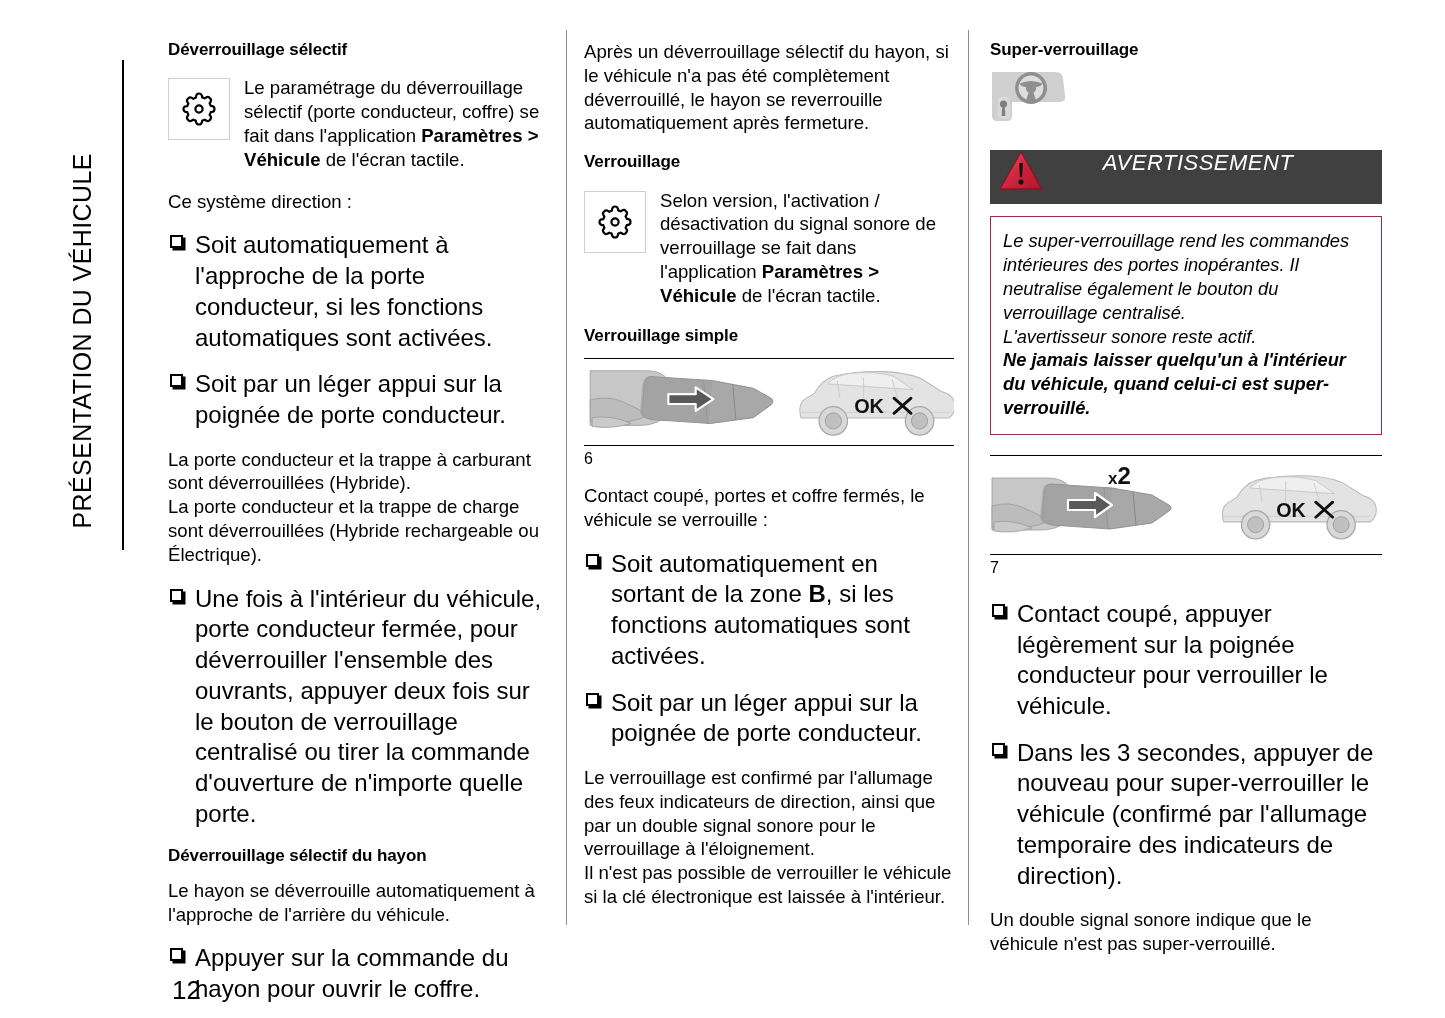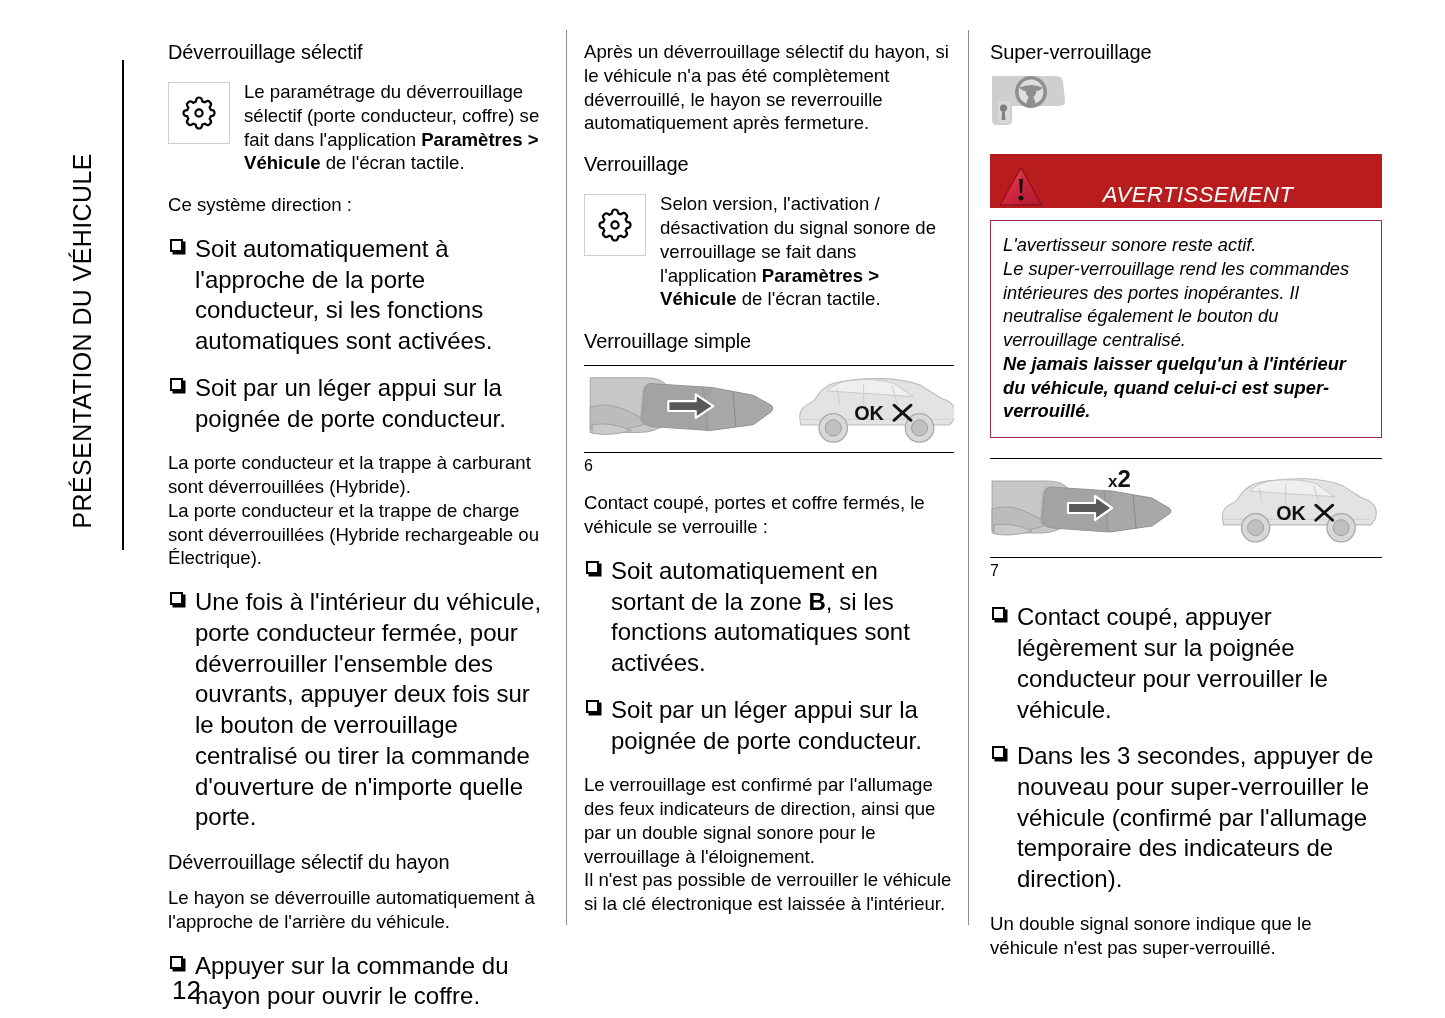--- a/index.html
+++ b/index.html
@@ -62,22 +62,22 @@
   
   .col {
     position: absolute;
     top: 40px;
   }
   .col.c1 { left: 168px; width: 382px; }
   .col.c2 { left: 584px; width: 370px; }
   .col.c3 { left: 990px; width: 392px; }
 
   h2.head {
-    font-size: 20px;
-    font-weight: normal;
+    font-size: 17px;
+    font-weight: bold;
     margin: 0 0 16px 0;
     letter-spacing: -0.1px;
     line-height: 1.2;
   }
   h2.head.tight { margin-bottom: 12px; }
 
   p.body {
     font-size: 18.6px;
     line-height: 1.28;
     margin: 0 0 17px 0;
@@ -147,23 +147,23 @@
     font-size: 16px;
     line-height: 1.2;
     margin-top: 3px;
   }
   .fig-svg { display: block; width: 100%; height: 100%; }
 
   
   .warn-banner {
     position: relative;
     height: 54px;
-    background: #b91c1c;
+    background: #404040;
     display: flex;
-    align-items: flex-end;
+    align-items: flex-start;
     margin: 22px 0 12px 0;
   }
   .warn-banner .tri {
     flex: 0 0 auto;
     margin-left: 8px;
     width: 46px;
     height: 42px;
   }
   .warn-banner .wtitle {
     flex: 1 1 auto;
@@ -350,22 +350,22 @@
         </defs>
         <path d="M23 2 L44 39 H2 Z" fill="url(#trigrad)" stroke="#8e1124" stroke-width="1.3" stroke-linejoin="round"></path>
         <path d="M23 7 L39 36 H23 Z" fill="#bf1f36" opacity="0.55"></path>
         <path d="M21.1 13 h3.8 l-.9 14 h-2 Z" fill="#111"></path>
         <circle cx="23" cy="32" r="2.5" fill="#111"></circle>
       </svg>
       <div class="wtitle">AVERTISSEMENT</div>
     </div>
 
     <div class="warn-box">
+      <p>Le super-verrouillage rend les commandes intérieures des portes inopérantes. Il neutralise également le bouton du verrouillage centralisé.</p>
       <p>L'avertisseur sonore reste actif.</p>
-      <p>Le super-verrouillage rend les commandes intérieures des portes inopérantes. Il neutralise également le bouton du verrouillage centralisé.</p>
       <p class="strong">Ne jamais laisser quelqu'un à l'intérieur du véhicule, quand celui-ci est super-verrouillé.</p>
     </div>
 
     <div class="figure">
       <div class="fig-inner tall">
         <svg class="fig-svg" viewBox="0 0 392 82" preserveAspectRatio="xMidYMid meet">
           <g>
             <path d="M2 14 h56 q16 0 22 10 l9 14 q4 7 -2 11 l-11 9 q-10 8 -25 8 H2 Z" fill="#c7c7c7" stroke="#9a9a9a" stroke-width="0.8"></path>
             <path d="M2 42 q17 -5 32 2 q16 7 25 13 q-21 9 -43 6 H2 Z" fill="#bcbcbc" stroke="#9a9a9a" stroke-width="0.8"></path>
             <path d="M4 58 q19 -3 38 6 q-19 6 -38 3 Z" fill="#cacaca" stroke="#9a9a9a" stroke-width="0.8"></path>

